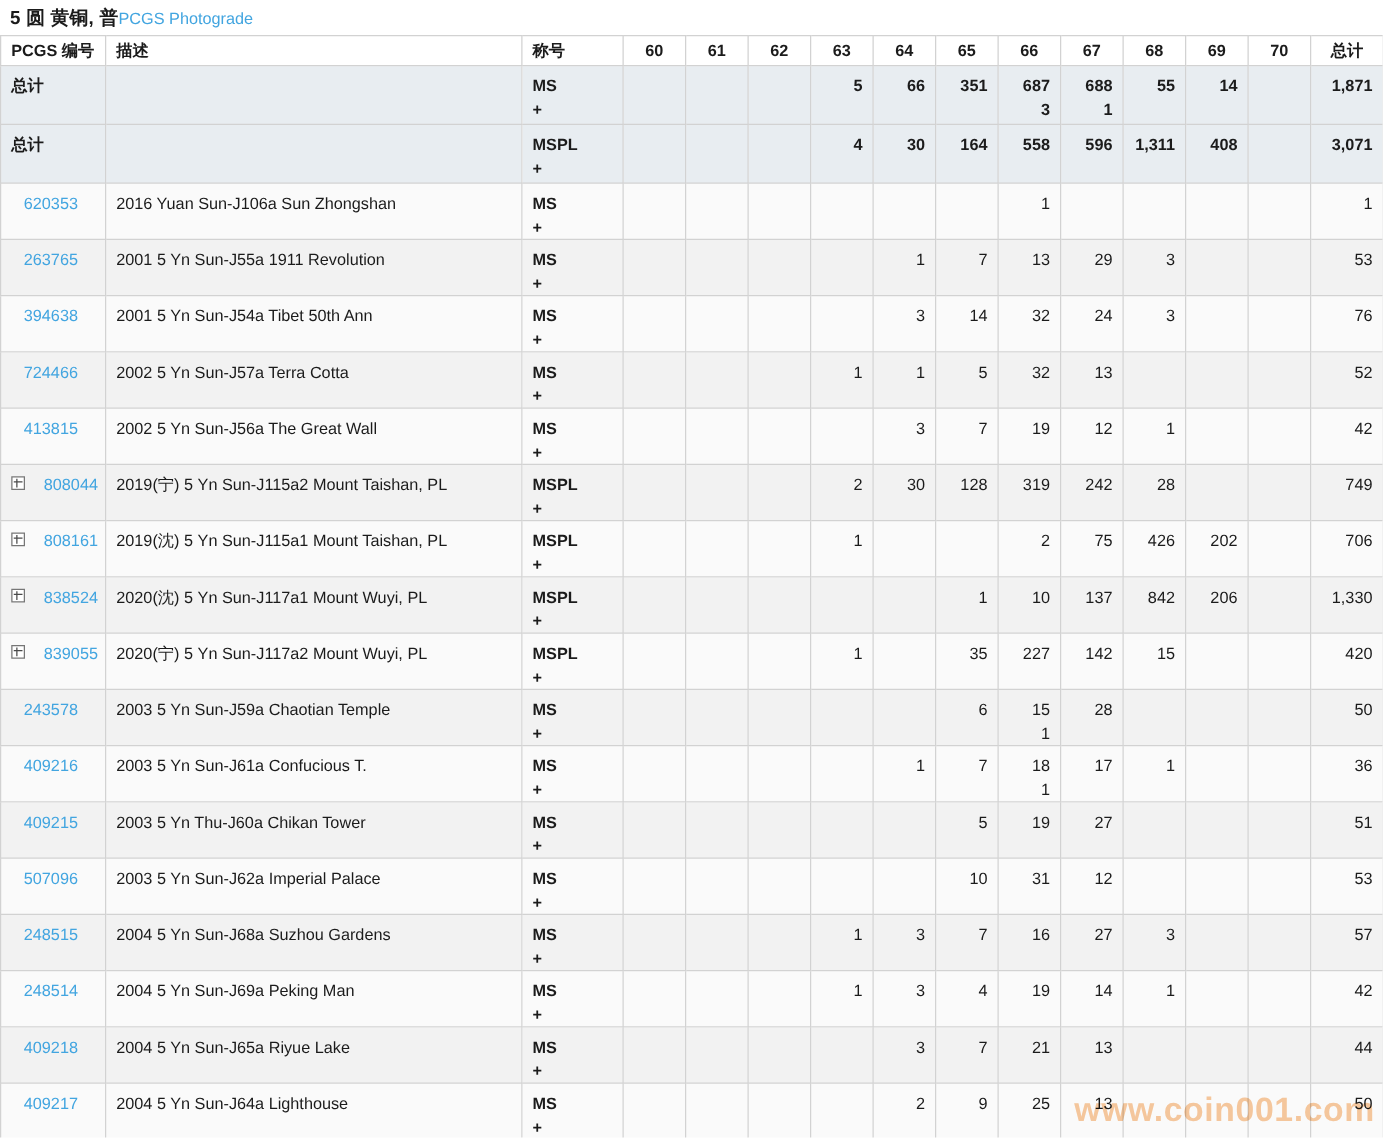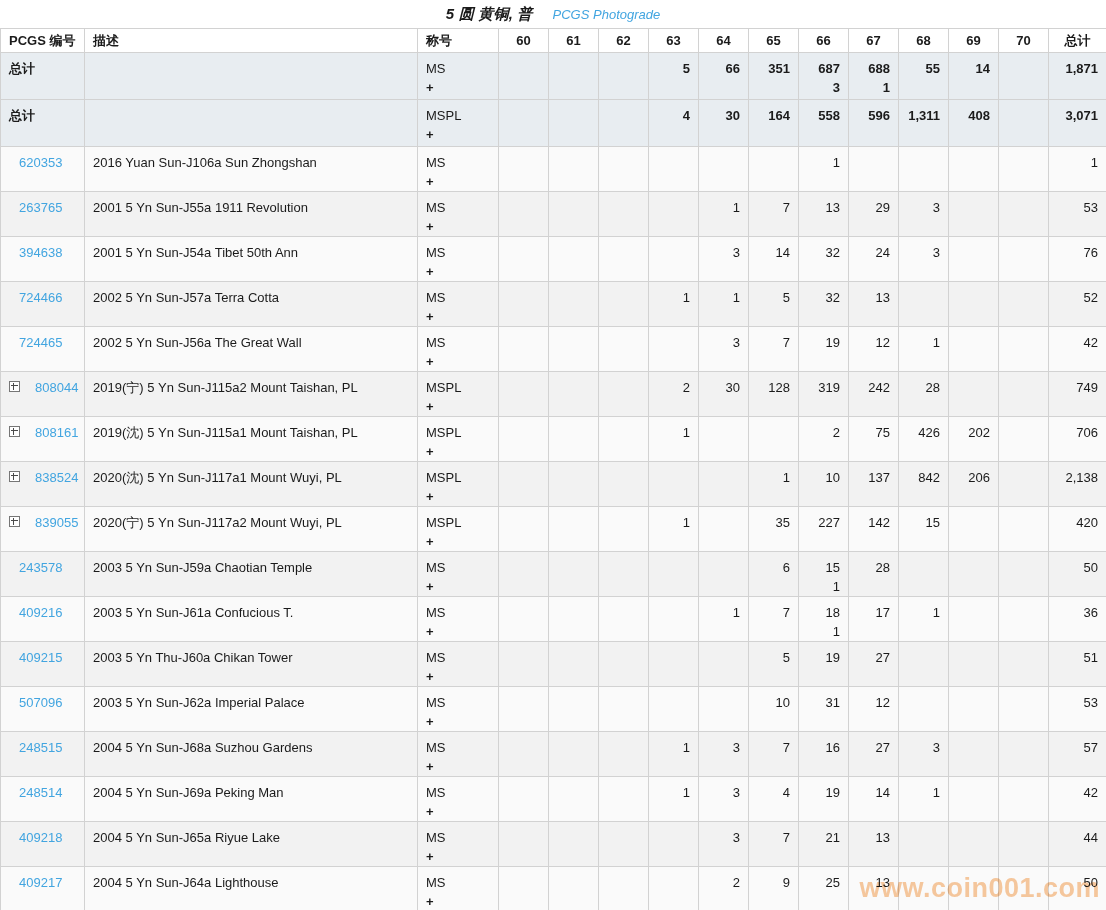--- a/index.html
+++ b/index.html
@@ -2,25 +2,25 @@
 <html><head>
 <meta charset="utf-8">
 <style>
   html, body { margin:0; padding:0; }
   body {
     width:1106px; height:910px; overflow:hidden; position:relative;
     background:#ffffff; color:#1b1b1b;
     font-family:"Liberation Sans", sans-serif;
   }
   .topbar {
-    height:28px; display:flex; justify-content:center; align-items:center;
-    padding:0 8px; box-sizing:border-box;font-style:italic;
+    height:28px; display:flex; justify-content:flex-start; align-items:center;
+    padding:0 8px; box-sizing:border-box;
   }
   .page-title { font-size:15px; font-weight:700; letter-spacing:0.2px; }
-  .photograde-link { font-size:13px; color:#42a5e0; text-decoration:none; cursor:pointer;margin-left:20px; }
+  .photograde-link { font-size:13px; color:#42a5e0; text-decoration:none; cursor:pointer; }
 
   table.pop {
     border-collapse:collapse; table-layout:fixed; width:1106px;
   }
   .pop th, .pop td {
     border:1px solid #d2d2d2; box-sizing:border-box;
     font-size:13px; overflow:hidden; white-space:nowrap;
   }
   .pop thead th {
     height:24px; vertical-align:middle; font-weight:700;
@@ -32,21 +32,21 @@
   .pop td { vertical-align:top; padding:6px 8px 0 8px; }
   .pop td.c-num, .pop td.c-total { text-align:right; padding-left:2px; }
   .pop td.c-id, .pop td.c-desc, .pop td.c-desig { text-align:left; padding-right:4px; }
 
   .pop tbody tr { height:45px; }
   .pop tbody tr.total-row { height:47px; background:#e8edf1; font-weight:700; }
   .pop tbody tr:nth-child(odd):not(.total-row)  { background:#fafafa; }
   .pop tbody tr:nth-child(even):not(.total-row) { background:#f2f2f2; }
 
   .ln { height:19px; line-height:19px; }
-  td.c-desig .ln.main { font-weight:400; }
+  td.c-desig .ln.main { font-weight:700; }
   td.c-desig .ln.plus { font-weight:700; }
 
   .idlink { color:#42a5e0; text-decoration:none; cursor:pointer;margin-left:10px; }
 
   .expand {
     position:relative; display:inline-block; width:9px; height:9px;
     border:1px solid #767676; background:#ffffff; margin-right:5px;
     cursor:pointer; vertical-align:0px;
   }
   .expand::before { content:""; position:absolute; left:1px; right:1px; top:3px; height:1px; background:#4a4a4a; }
@@ -455,21 +455,21 @@
         <td class="c-num">
           <div class="ln main"></div>
           <div class="ln plus"></div>
         </td>
         <td class="c-total">
           <div class="ln main">52</div>
         </td>
       </tr>
       <tr class="data-row">
         <td class="c-id">
-          <div class="ln main"><a class="idlink">724465</a></div>
+          <div class="ln main"><a class="idlink">413815</a></div>
         </td>
         <td class="c-desc">
           <div class="ln main">2002 5 Yn Sun-J56a The Great Wall</div>
         </td>
         <td class="c-desig">
           <div class="ln main">MS</div>
           <div class="ln plus">+</div>
         </td>
         <td class="c-num">
           <div class="ln main"></div>
@@ -686,21 +686,21 @@
         </td>
         <td class="c-num">
           <div class="ln main">206</div>
           <div class="ln plus"></div>
         </td>
         <td class="c-num">
           <div class="ln main"></div>
           <div class="ln plus"></div>
         </td>
         <td class="c-total">
-          <div class="ln main">2,138</div>
+          <div class="ln main">1,330</div>
         </td>
       </tr>
       <tr class="data-row">
         <td class="c-id">
           <div class="ln main"><span class="expand"></span><a class="idlink">839055</a></div>
         </td>
         <td class="c-desc">
           <div class="ln main">2020(宁) 5 Yn Sun-J117a2 Mount Wuyi, PL</div>
         </td>
         <td class="c-desig">

